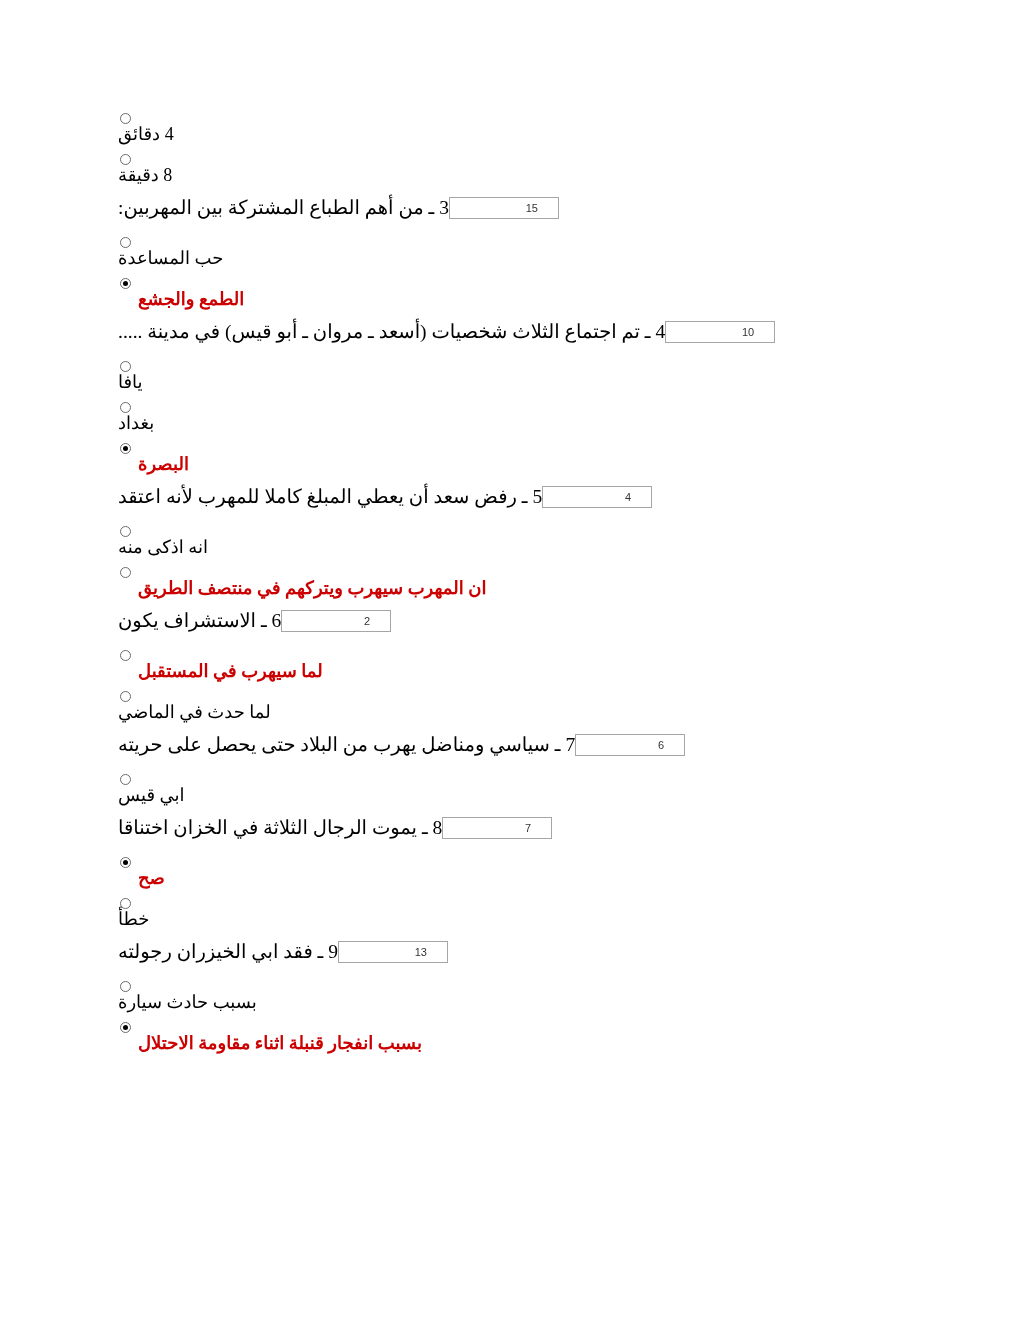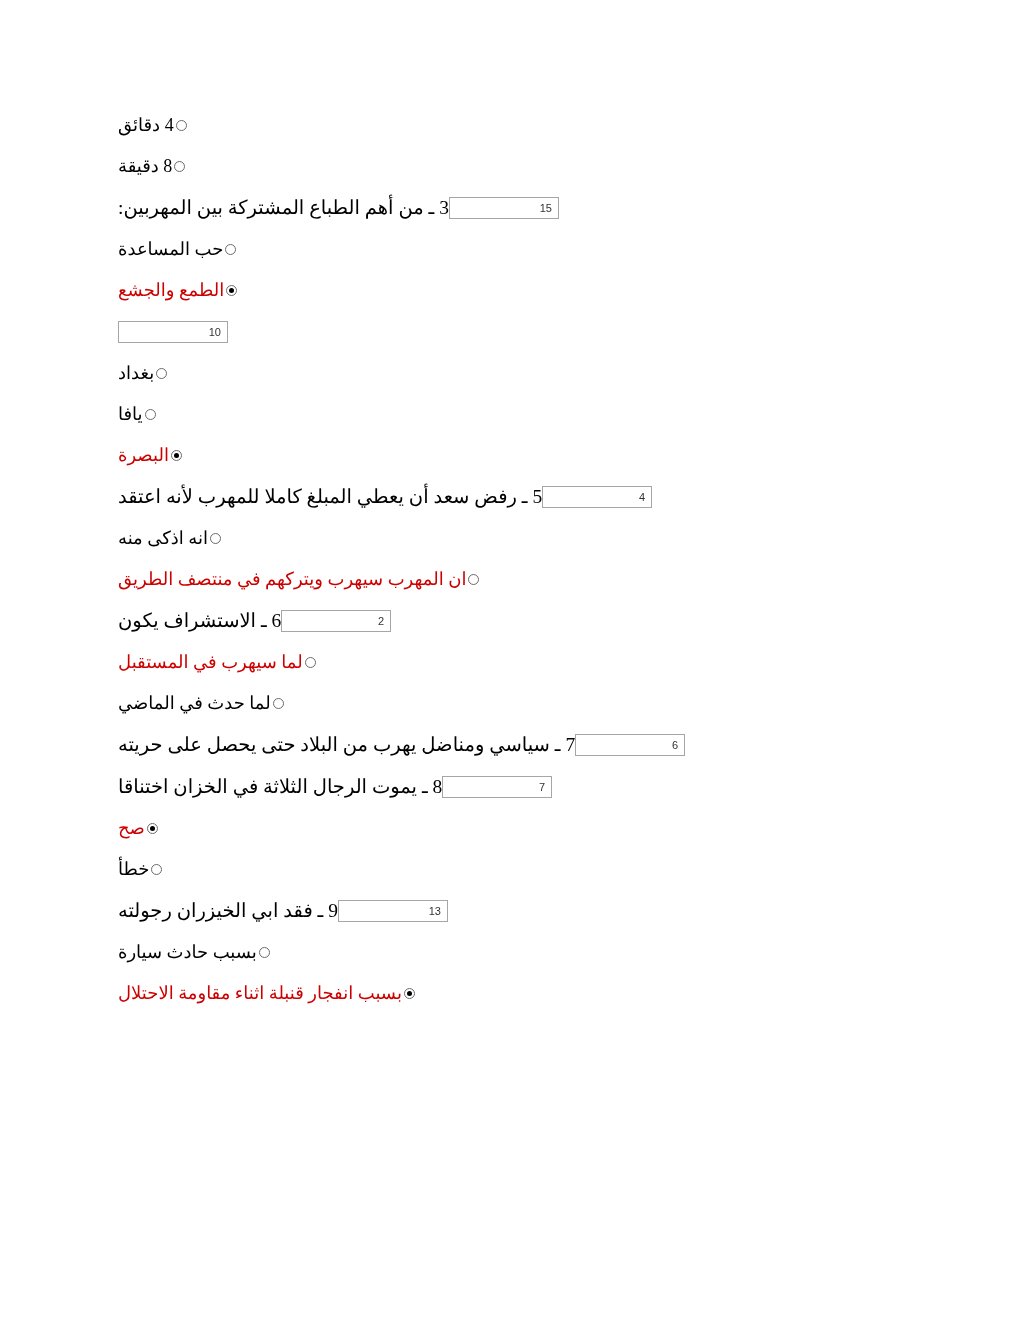--- a/index.html
+++ b/index.html
@@ -44,34 +44,35 @@
   .score-box {
     width: 110px;
     height: 22px;
     border: 1px solid #a6a6a6;
     background: #ffffff;
     margin-right: 14px;
     margin-left: 0;
     display: flex;
     align-items: center;
     justify-content: flex-start;
-    padding: 0 6px;
+    padding: 0 20px;
     box-sizing: border-box;
     flex: 0 0 auto;
   }
   .score-box span {
     font-size: 11px;
     font-family: "Liberation Sans", sans-serif;
     color: #333;
     direction: ltr;
   }
   
   .ans-line {
     display: flex;
-    align-items: center;
+    flex-direction: column;
+    align-items: flex-end;
     justify-content: flex-start;
     height: 41px;
     padding-right: 0;
   }
   .ans-spacer {
     flex: 1 1 auto;
   }
   .radio {
     width: 11px;
     height: 11px;
@@ -93,21 +94,22 @@
     border-radius: 50%;
     background: #000000;
   }
   .ans-text {
     font-size: 18px;
     white-space: nowrap;
     line-height: 1.2;
   }
   .ans-text.correct {
     color: #cc0000;
-    font-weight: normal;
+    font-weight: bold;
+    margin-left: 20px;
   }
   .ans-text.normal {
     color: #000000;
   }
 </style>
 </head>
 <body>
 
 <div class="page">
   <div class="quiz" id="quiz-root">
@@ -139,33 +141,34 @@
           <span class="radio checked"></span>
           <span class="ans-text correct">الطمع والجشع</span>
         </div>
       </div>
       <div class="q-block">
         <div class="q-line">
           <div class="ans-spacer"></div>
           <div class="score-box">
             <span>10</span>
           </div>
+          <div class="q-text">4 ـ تم اجتماع الثلاث شخصيات (أسعد ـ مروان ـ أبو قيس) في مدينة .....</div>
+        </div>
+        <div class="ans-line">
+          <div class="ans-spacer"></div>
+          <span class="radio"></span>
+          <span class="ans-text normal">يافا</span>
         </div>
         <div class="ans-line">
           <div class="ans-spacer"></div>
           <span class="radio"></span>
           <span class="ans-text normal">بغداد</span>
         </div>
         <div class="ans-line">
           <div class="ans-spacer"></div>
-          <span class="radio"></span>
-          <span class="ans-text normal">يافا</span>
-        </div>
-        <div class="ans-line">
-          <div class="ans-spacer"></div>
           <span class="radio checked"></span>
           <span class="ans-text correct">البصرة</span>
         </div>
       </div>
       <div class="q-block">
         <div class="q-line">
           <div class="ans-spacer"></div>
           <div class="score-box">
             <span>4</span>
           </div>
@@ -201,20 +204,25 @@
           <span class="ans-text normal">لما حدث في الماضي</span>
         </div>
       </div>
       <div class="q-block">
         <div class="q-line">
           <div class="ans-spacer"></div>
           <div class="score-box">
             <span>6</span>
           </div>
           <div class="q-text">7 ـ سياسي ومناضل يهرب من البلاد حتى يحصل على حريته</div>
+        </div>
+        <div class="ans-line">
+          <div class="ans-spacer"></div>
+          <span class="radio"></span>
+          <span class="ans-text normal">ابي قيس</span>
         </div>
       </div>
       <div class="q-block">
         <div class="q-line">
           <div class="ans-spacer"></div>
           <div class="score-box">
             <span>7</span>
           </div>
           <div class="q-text">8 ـ يموت الرجال الثلاثة في الخزان اختناقا</div>
         </div>

